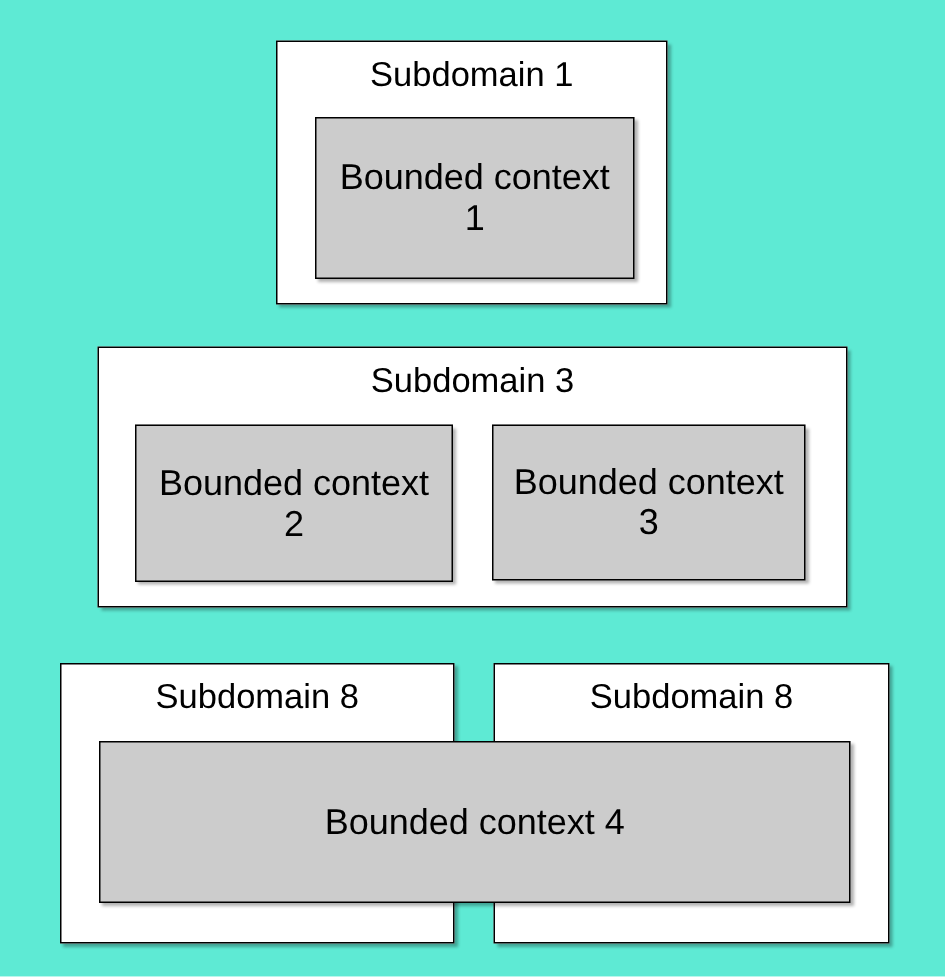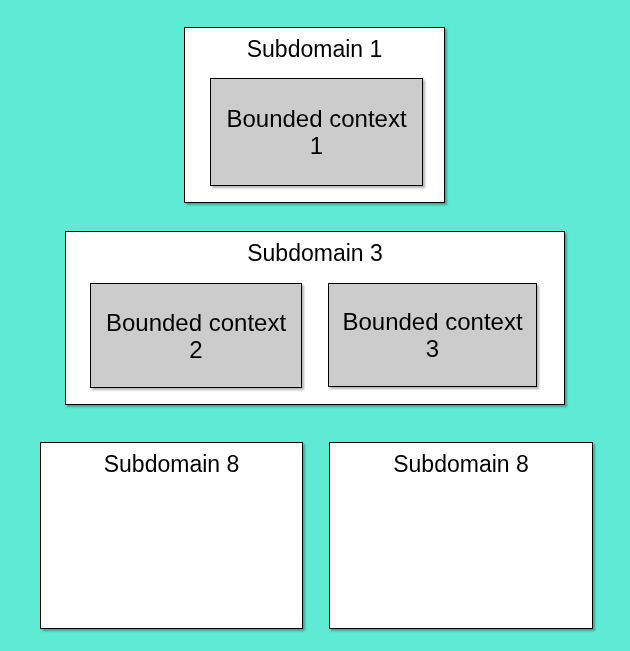--- a/index.html
+++ b/index.html
@@ -98,14 +98,19 @@
     </div>
   </div>
 
   <div id="bc3" class="context">
     <div class="ctx-label">
       <span class="ctx-line">Bounded context</span>
       <span class="ctx-line">3</span>
     </div>
   </div>
 
+  <div id="bc4" class="context">
+    <div class="ctx-label">
+      <span class="ctx-line">Bounded context 4</span>
+    </div>
+  </div>
 
 </div>
 
 </body></html>

